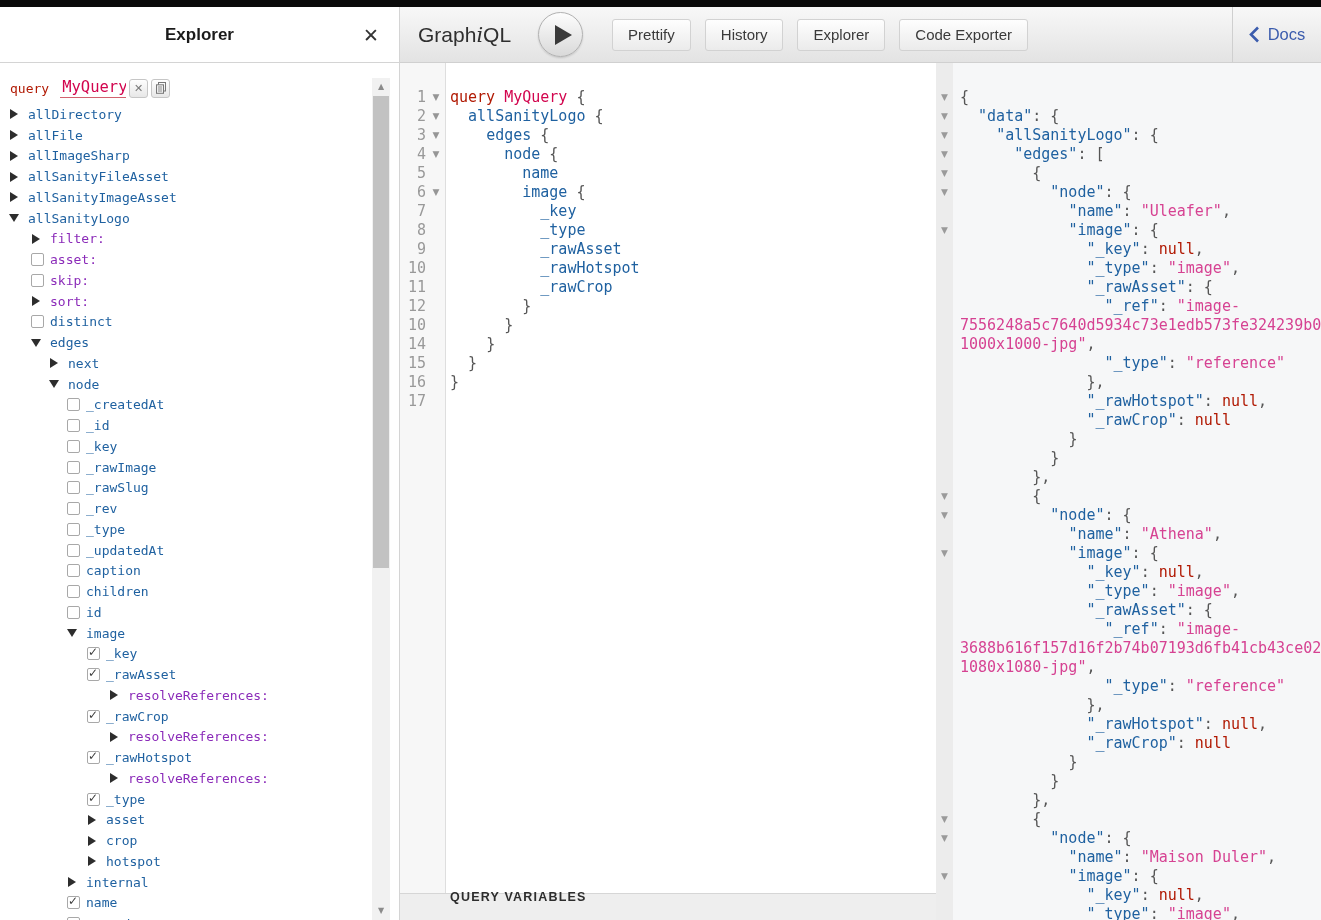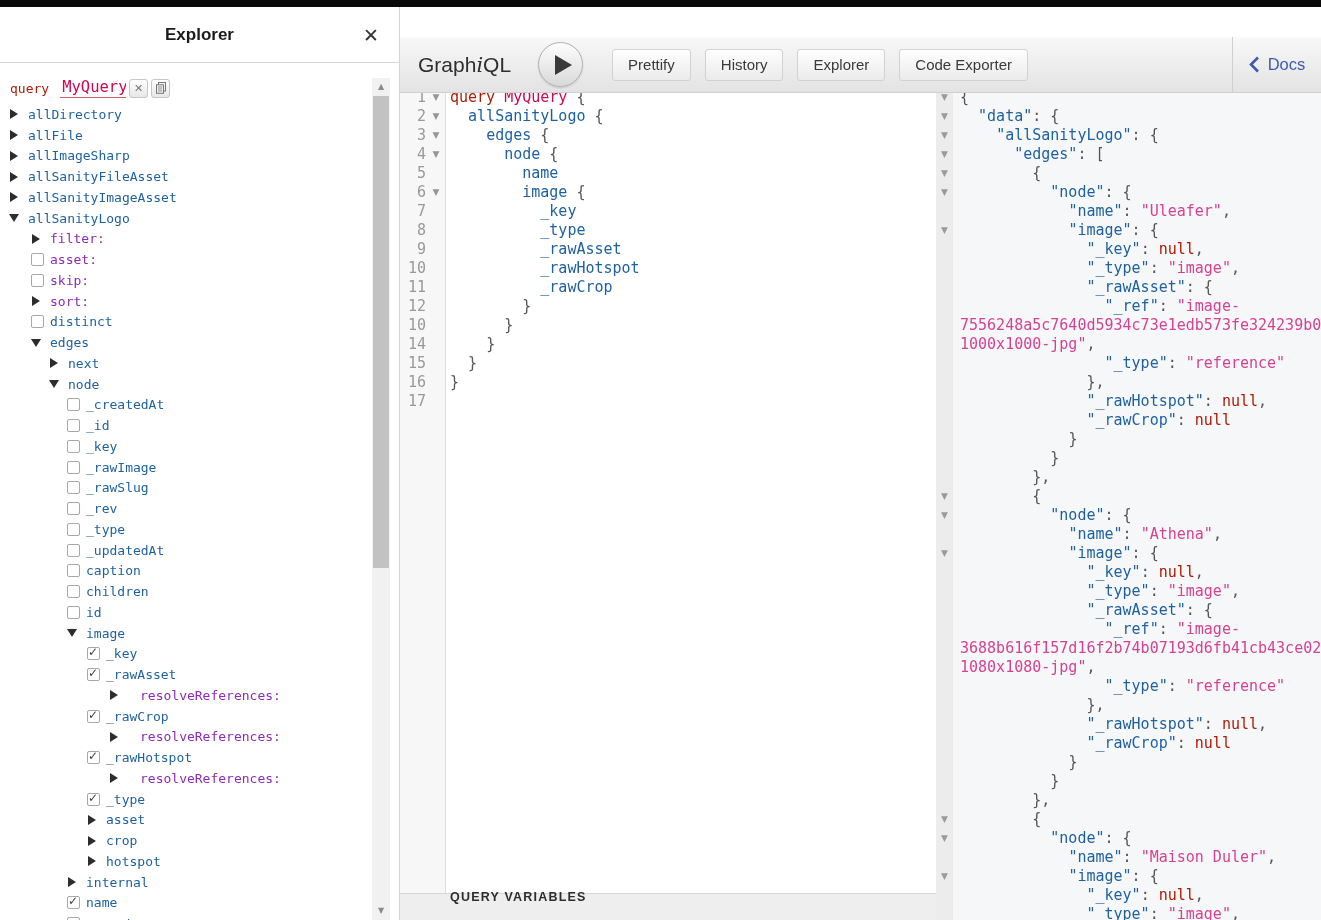--- a/index.html
+++ b/index.html
@@ -26,41 +26,41 @@
   .query-row { display:flex; align-items:center; height:24px; margin:12px 0 2px 10px; }
   .q-kw { color:#B11A04; font-size:13px; margin-right:11px; }
   .q-name { color:#D2054E; font-size:15.5px; border-bottom:1px solid #d2626e; padding:0 2px 1px 2px; max-width:66px; overflow:hidden; white-space:nowrap; }
   .q-btn { width:19px; height:19px; border:1px solid #c6c6c6; border-radius:3px;
     background:linear-gradient(#fefefe,#e7e7e7); display:flex; align-items:center; justify-content:center;
     margin-left:3px; color:#787878; font-size:11px; cursor:pointer; font-family:"DejaVu Sans",sans-serif; }
 
   .tree { padding-top:2px; }
   .tree-row { height:20.75px; display:flex; align-items:center; cursor:pointer; }
   .i0 { padding-left:8px; }  .i1 { padding-left:30px; } .i2 { padding-left:48px;text-align:right; }
-  .i3 { padding-left:66px; } .i4 { padding-left:86px; } .i5 { padding-left:108px;gap:12px; }
+  .i3 { padding-left:66px; } .i4 { padding-left:86px; } .i5 { padding-left:108px; }
   .ctrl { width:20px; flex:0 0 20px; display:flex; align-items:center; }
   .arr-r { width:0; height:0; border-left:8px solid #2d2d2d; border-top:5px solid transparent; border-bottom:5px solid transparent; margin-left:2px; }
   .arr-d { width:0; height:0; border-top:8px solid #2d2d2d; border-left:5px solid transparent; border-right:5px solid transparent; margin-left:1px; }
   .cb { width:13px; height:13px; border:1px solid #a8a8a8; border-radius:2px; background:#fff; position:relative; margin-left:1px; }
   .cb.checked::after { content:"✓"; position:absolute; left:0px; top:-3px; font-size:12px; color:#3d3d3d;
     font-family:"DejaVu Sans",sans-serif; }
   .lbl-field { color:#1F61A0; }
   .lbl-arg { color:#8B2BB9; }
 
   
   .sb-track { position:absolute; right:9px; top:14px; bottom:0; width:18px; background:#f1f1f1; }
   .sb-up, .sb-down { position:absolute; left:0; width:100%; height:16px; display:flex; align-items:center;
     justify-content:center; color:#8b8b8b; font-size:8px; cursor:pointer; font-family:"DejaVu Sans",sans-serif;}
   .sb-up { top:0; } .sb-down { bottom:2px; }
   .sb-thumb { position:absolute; left:1px; right:1px; top:18px; height:472px; background:#c2c2c2; cursor:pointer; }
 
   
   .topbar { position:absolute; left:400px; top:7px; right:0; height:56px;
     background:linear-gradient(#f8f8f8,#e3e3e3); border-bottom:1px solid #d0d0d0;
-    display:flex; align-items:center; z-index:4;margin-top:30px; }
+    display:flex; align-items:center; z-index:4; }
   .logo { font-size:21px; color:#2f2f2f; margin:0 27px 0 18px; white-space:nowrap; }
   .logo .logo-i { font-style:italic; font-family:"DejaVu Serif", serif; }
   .play-btn { width:45px; height:45px; border-radius:50%; border:1px solid #b2b2b2;
     background:linear-gradient(#fdfdfd,#d9d9d9); box-shadow:0 1px 2px rgba(0,0,0,.15);
     display:flex; align-items:center; justify-content:center; margin-right:29px; cursor:pointer; flex:0 0 auto; }
   .play-icon { width:0; height:0; border-left:17px solid #3a3a3a; border-top:10px solid transparent;
     border-bottom:10px solid transparent; margin-left:6px; }
   .tb-btn { height:32px; padding:0 15px; margin-right:14px; border:1px solid #d2d2d2; border-radius:3px;
     background:linear-gradient(#fefefe,#ebebeb); font-size:15px; color:#3a3a3a; display:flex;
     align-items:center; cursor:pointer; white-space:nowrap; }

